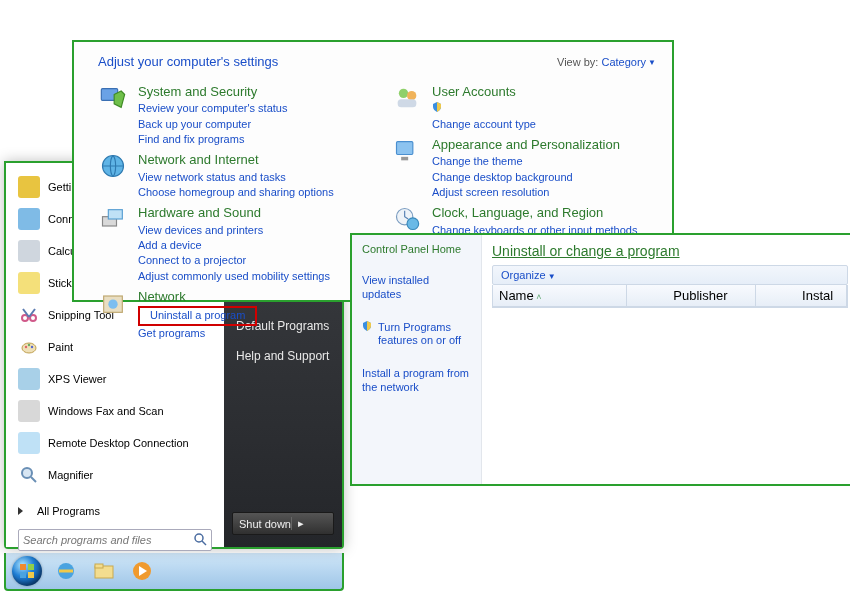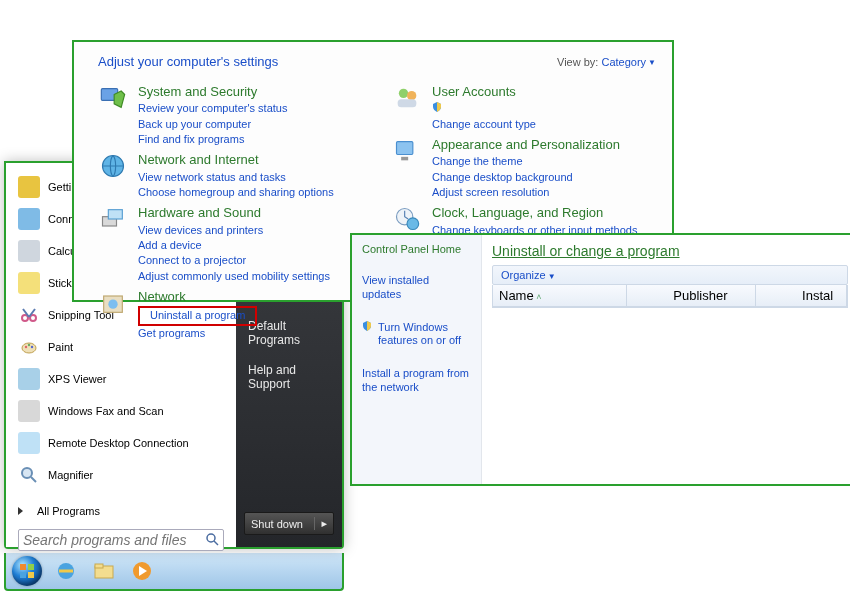--- a/index.html
+++ b/index.html
@@ -53,23 +53,23 @@
   .sm-left { flex:1; background:#fff; padding: 8px 6px; display:flex; flex-direction:column; }
   .sm-right { width:118px; background: linear-gradient(#3d3f43,#24262a); padding:10px 0 6px; display:flex; flex-direction:column; }
   .sm-item { display:flex; align-items:center; gap:8px; padding:5px 6px; cursor:pointer; }
   .sm-item .ic { width:22px; height:22px; border-radius:3px; display:flex; align-items:center; justify-content:center; }
   .sm-right-item { color:#e8e8e8; padding:8px 12px; cursor:pointer; font-size:12px; }
   .sm-right-item.hi { background:#1a1b1d; border:2px solid #d00000; }
   .sm-divider { height:1px; background:#e3e3e3; margin:4px 0; }
   .sm-allprog { display:flex; align-items:center; gap:14px; padding:6px; cursor:pointer; }
   .sm-search { margin-top:auto; padding:6px; }
   .sm-search-box { display:flex; align-items:center; border:1px solid #aab; border-radius:2px; padding:2px 4px; background:#fff; }
-  .sm-search-box input { border:0; outline:0; flex:1; font-style:italic; color:#888; font-size:14px; }
+  .sm-search-box input { border:0; outline:0; flex:1; font-style:italic; color:#888; font-size:11px; }
   .sm-shutdown { margin-top:auto; padding:6px 8px; }
-  .shutdown-btn { background:linear-gradient(#555,#303030); color:#eee; width:100%; border:1px solid #1a1a1a; border-radius:2px; padding:4px 6px; text-align:left; display:flex; align-items:center; justify-content:space-between; cursor:pointer; font-size:11px;}
+  .shutdown-btn { background:linear-gradient(#555,#303030); color:#eee; width:100%; border:1px solid #1a1a1a; border-radius:2px; padding:4px 6px; text-align:left; display:flex; align-items:center; cursor:pointer; font-size:11px;}
 
   
   .taskbar {
     position:absolute; left:4px; bottom:9px; width:340px; height:38px;
     background: linear-gradient(#cfe6f8,#9fc6e8);
     border:2px solid #2aa02e;
     border-top-width:0;
     border-radius: 0 0 4px 4px;
     display:flex; align-items:center; gap:10px; padding:0 6px;
     z-index:5;
@@ -363,21 +363,21 @@
   <div class="un-side">
     <div class="side-title">Control Panel Home</div>
     <div class="side-link">
         <span>View installed updates</span>
       </div>
     <div class="side-link">
       <span><svg class="shield-dot" viewBox="0 0 10 10">
             <path d="M5 0L9 2V5c0 2-2 4-4 5C3 9 1 7 1 5V2Z" fill="#3a8ee0"></path>
             <path d="M5 0v10C7 9 9 7 9 5V2Z" fill="#f0c94a"></path>
           </svg></span>
-      <span>Turn Windows features on or off</span>
+      <span>Turn Programs features on or off</span>
     </div>
     <div class="side-link">
         <span>Install a program from the network</span>
       </div>
   </div>
   <div class="un-main">
     <div class="un-title">Uninstall or change a program</div>
     <div class="org-bar">
       <span class="org-btn"><span>Organize</span><span class="tri-down">▼</span></span>
     </div>

